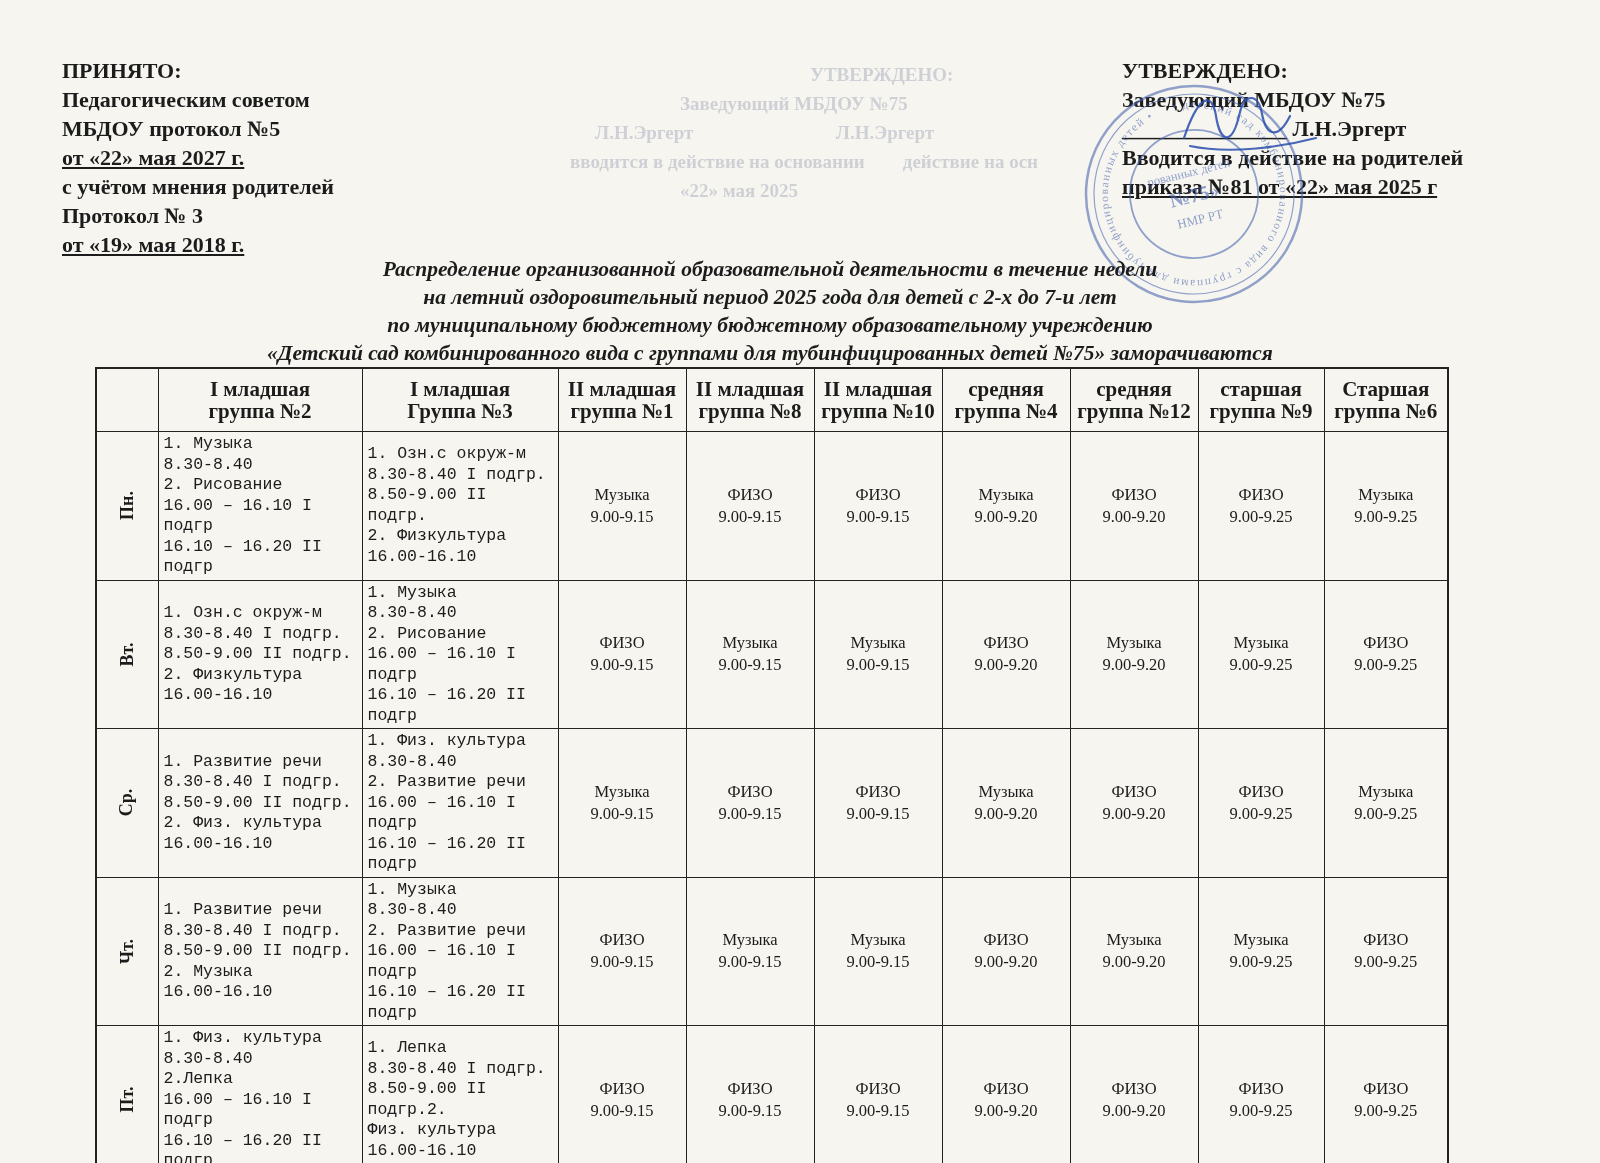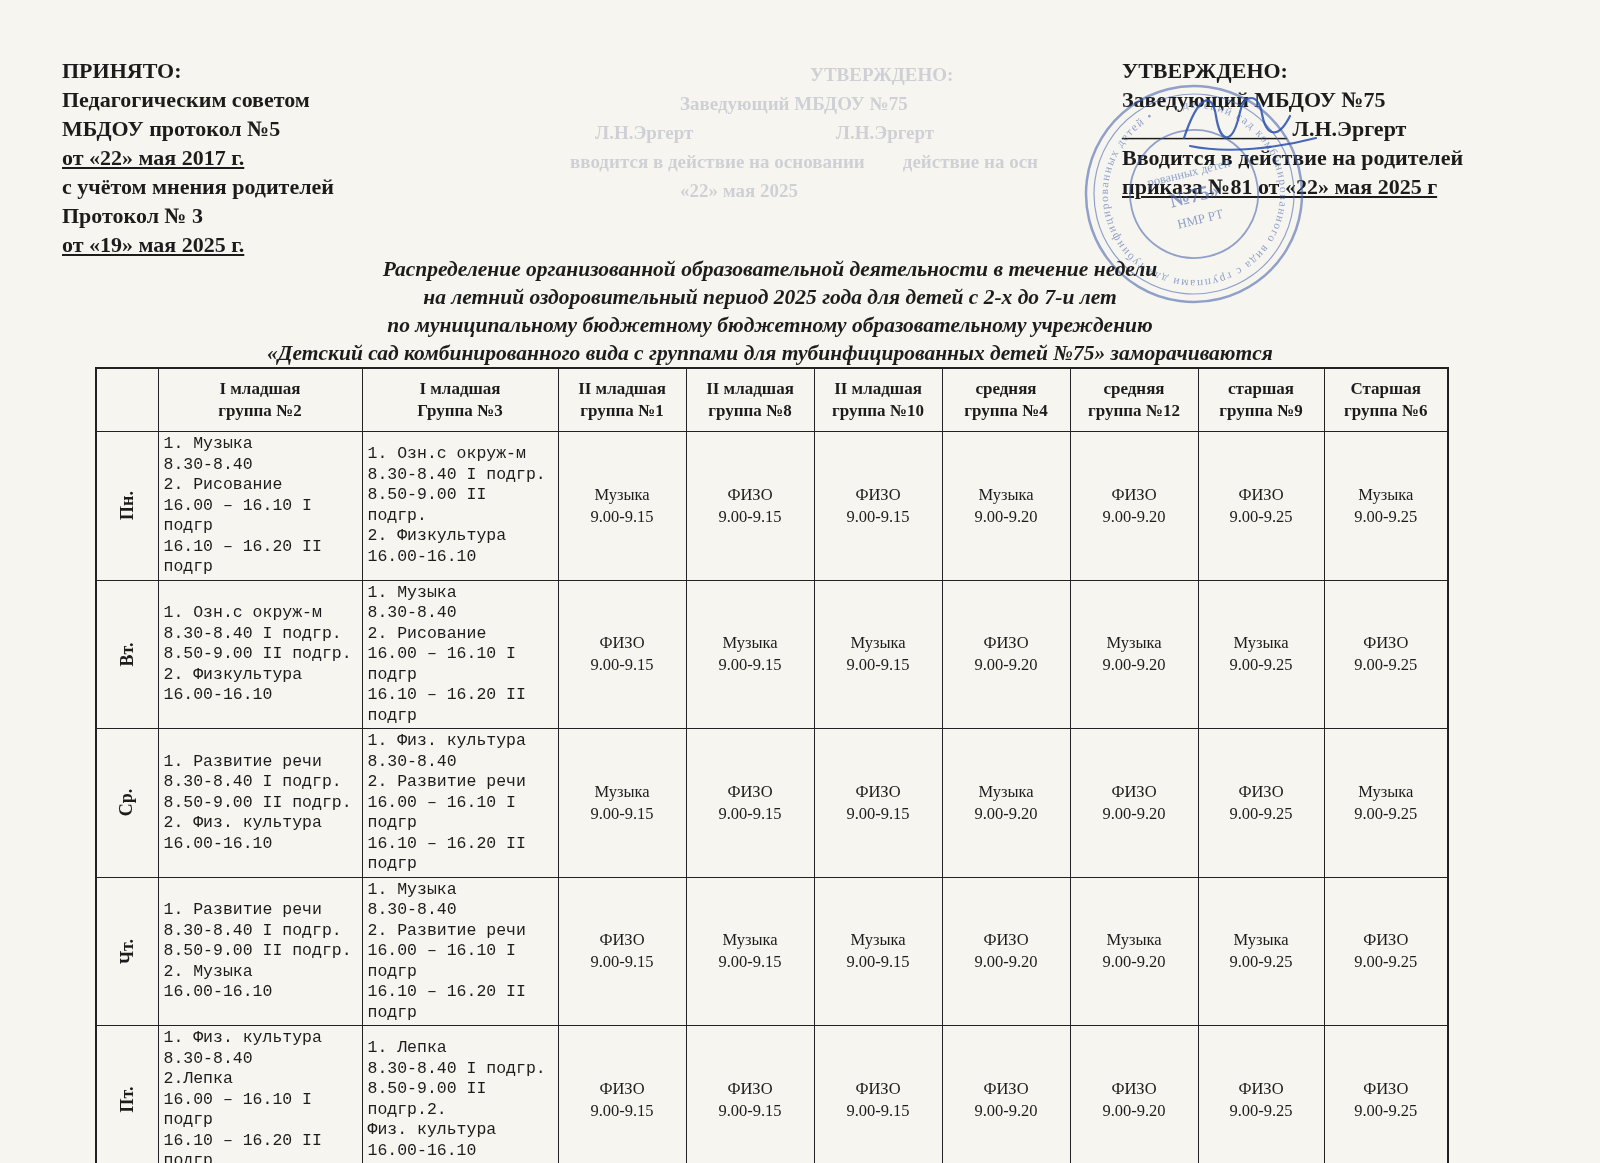--- a/index.html
+++ b/index.html
@@ -49,21 +49,21 @@
   }
   table.sched th,table.sched td{
     border:1.5px solid #222;
     font-size:16.5px;
     vertical-align:middle;
     padding:2px 5px;
     white-space:pre-line;
     overflow:hidden;
   }
   table.sched{border:2px solid #222;}
-  tr.head th{height:58px;font-weight:bold;font-size:17px;line-height:22px;text-align:center;}
+  tr.head th{height:58px;font-weight:bold;font-size:21px;line-height:22px;text-align:center;}
   tr.dayrow{height:104px;}
   th.daycell{width:62px;text-align:center;padding:0;}
   th.daycell span{
     display:inline-block;transform:rotate(-90deg);
     font-weight:bold;font-size:18px;white-space:nowrap;
   }
   td.detail{
     text-align:left;vertical-align:top;
     font-size:16px;line-height:20.5px;padding:4px 6px;font-family:Liberation Mono, monospace;
   }
@@ -86,24 +86,24 @@
   <div class="g1">Заведующий МБДОУ №75</div>
   <div class="g2">Л.Н.Эргерт                              Л.Н.Эргерт</div>
   <div class="g3">вводится в действие на основании        действие на осн</div>
   <div class="g4">«22» мая 2025</div>
 </div>
 
 <div class="abs corner left-block">
   <div>ПРИНЯТО:</div>
   <div>Педагогическим советом</div>
   <div>МБДОУ протокол №5</div>
-  <div class="underline">от «22» мая 2017 г.</div>
+  <div class="underline">от «22» мая 2027 г.</div>
   <div>с учётом мнения родителей</div>
   <div>Протокол № 3</div>
-  <div class="underline">от «19» мая 2025 г.</div>
+  <div class="underline">от «19» мая 2018 г.</div>
 </div>
 
 <div class="abs corner right-block">
   <div>УТВЕРЖДЕНО:</div>
   <div>Заведующий МБДОУ №75</div>
   <div>_______________ Л.Н.Эргерт</div>
   <div>Вводится в действие на родителей</div>
   <div class="underline">приказа №81 от «22» мая 2025 г</div>
 </div>
 

